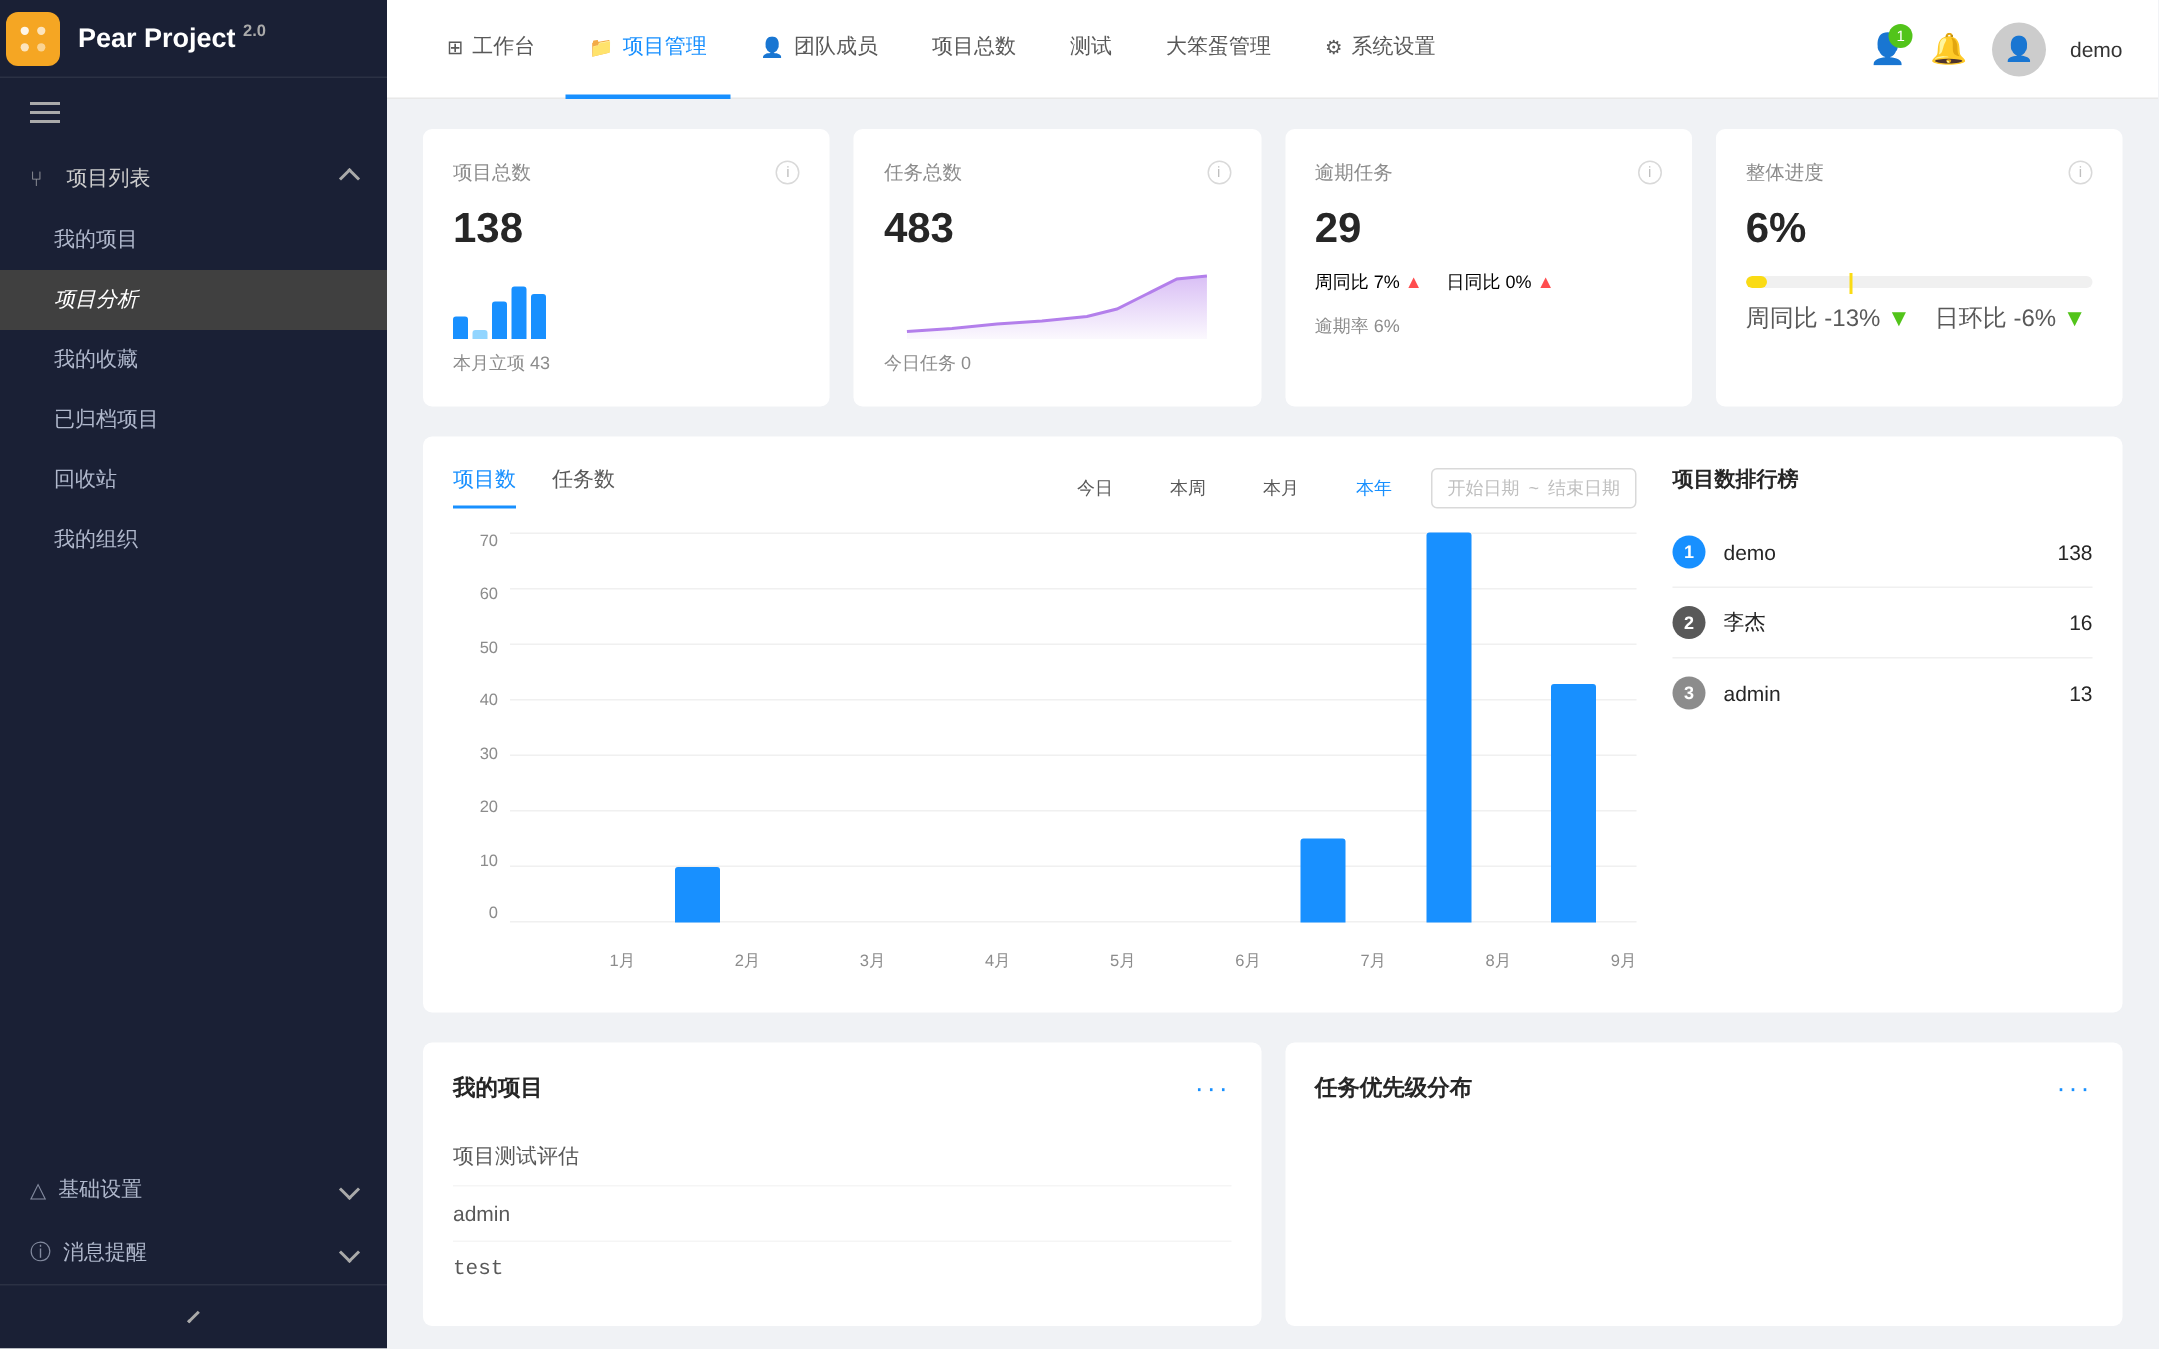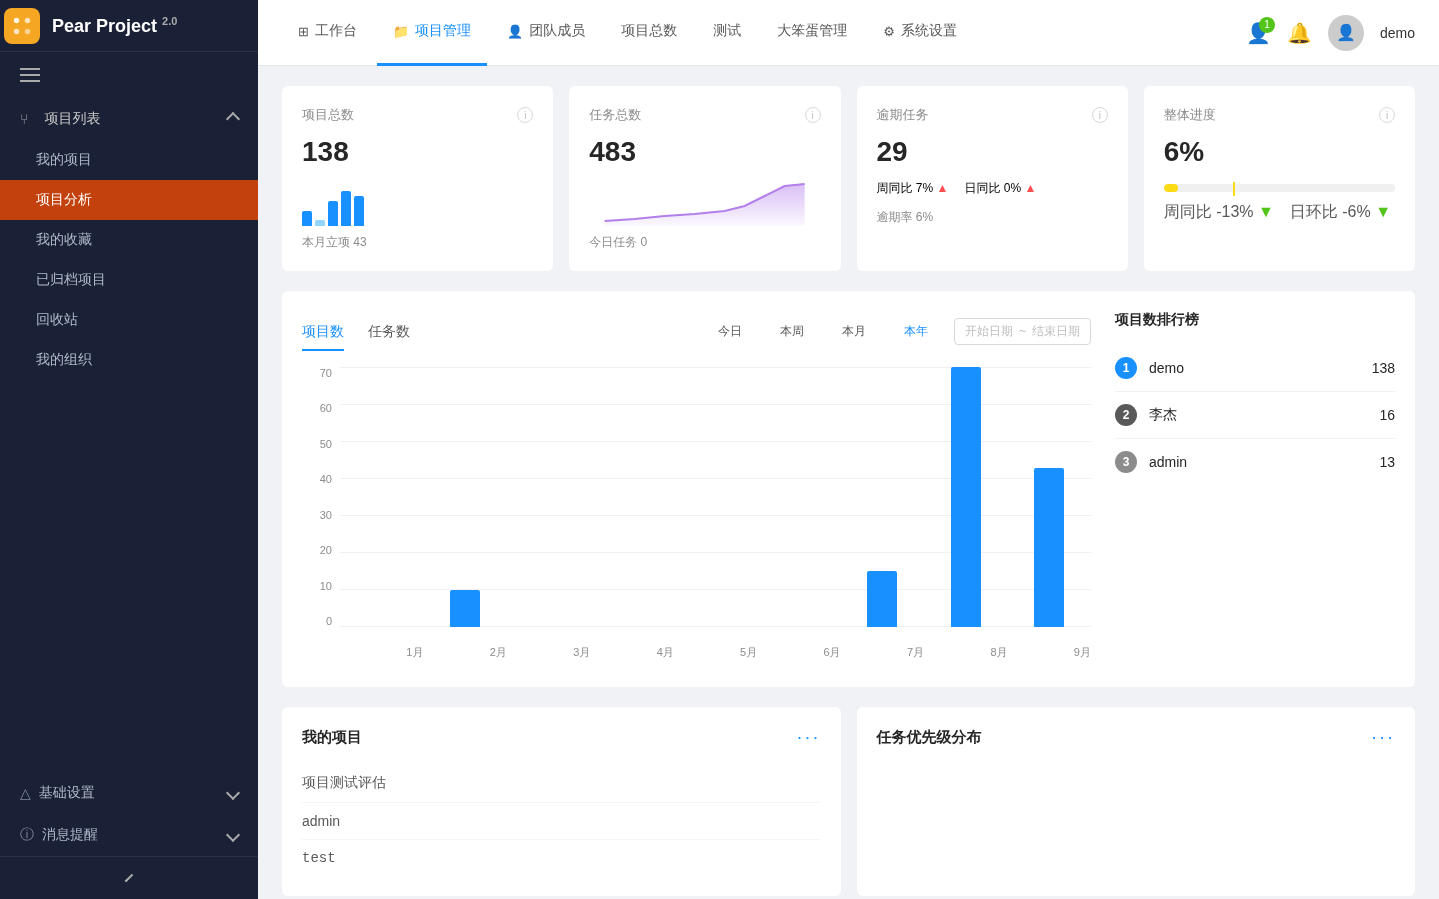--- a/index.html
+++ b/index.html
@@ -11,21 +11,21 @@
     .logo-icon { width: 36px; height: 36px; background: #f5a623; border-radius: 8px; display: flex; align-items: center; justify-content: center; }
     .logo-icon svg { width: 22px; height: 22px; }
     .logo-text { font-size: 18px; font-weight: 600; color: #fff; }
     .logo-text sup { font-size: 11px; color: #aaa; }
     .sidebar-menu-icon { padding: 12px 20px; cursor: pointer; }
     .sidebar-menu-icon span { display: block; width: 20px; height: 2px; background: #aaa; margin: 4px 0; }
     .sidebar-section { padding: 0; }
     .sidebar-section-header { display: flex; align-items: center; justify-content: space-between; padding: 12px 20px; cursor: pointer; color: #ccc; font-size: 14px; }
     .sidebar-section-header .section-icon { margin-right: 8px; opacity: 0.7; }
     .sidebar-item { padding: 11px 20px 11px 36px; color: #b0b8cc; cursor: pointer; font-size: 14px; transition: background 0.2s; }
-    .sidebar-item.active { background: #c2410c; color: #fff; border-radius: 0; }
+    .sidebar-item.active { background: #404040; color: #fff; border-radius: 0; font-style: italic; }
     .sidebar-bottom-item { display: flex; align-items: center; justify-content: space-between; padding: 12px 0; color: #b0b8cc; cursor: pointer; font-size: 14px; }
     .chevron-down { display: inline-block; width: 10px; height: 10px; border-right: 2px solid #aaa; border-bottom: 2px solid #aaa; transform: rotate(45deg); }
     .chevron-left { display: inline-block; width: 10px; height: 10px; border-left: 2px solid #aaa; border-bottom: 2px solid #aaa; transform: rotate(45deg); }
     .chevron-up { display: inline-block; width: 10px; height: 10px; border-right: 2px solid #aaa; border-top: 2px solid #aaa; transform: rotate(-45deg); }
 
     
     .main { flex: 1; display: flex; flex-direction: column; overflow: hidden; }
 
     
     .header { height: 66px; background: #fff; display: flex; align-items: center; padding: 0 24px; border-bottom: 1px solid #e8e8e8; flex-shrink: 0; }
@@ -53,21 +53,21 @@
     .trend-down { color: #52c41a; }
     .progress-bar-wrapper { margin: 16px 0 8px; }
     .progress-bar-track { height: 8px; background: #f0f0f0; border-radius: 4px; overflow: hidden; position: relative; }
     .progress-bar-fill { height: 100%; background: #fadb14; border-radius: 4px; position: relative; }
     .stat-trend-row { display: flex; gap: 16px; font-size: 16px; color: #595959; }
 
     
     .chart-section { background: #fff; border-radius: 6px; padding: 20px; margin-bottom: 20px; display: flex; gap: 24px; }
     .chart-main { flex: 1; }
     .chart-sidebar { width: 280px; flex-shrink: 0; }
-    .chart-tabs { display: flex; gap: 24px; margin-bottom: 16px; align-items: center; margin-top: 12px; }
+    .chart-tabs { display: flex; gap: 24px; margin-bottom: 16px; align-items: center; }
     .chart-tab { font-size: 14px; color: #595959; cursor: pointer; padding-bottom: 8px; border-bottom: 2px solid transparent; }
     .chart-tab.active { color: #1890ff; border-bottom: 2px solid #1890ff; }
     .chart-filters { display: flex; gap: 14px; align-items: center; margin-left: auto; }
     .chart-filter-btn { padding: 4px 12px; font-size: 12px; color: #595959; cursor: pointer; border-radius: 2px; }
     .chart-filter-btn.active { color: #1890ff; }
     .date-range { display: flex; align-items: center; gap: 6px; border: 1px solid #d9d9d9; border-radius: 4px; padding: 4px 10px; font-size: 12px; color: #bfbfbf; cursor: pointer; }
     .bar-chart { position: relative; height: 300px; }
     .y-label { font-size: 11px; color: #8c8c8c; text-align: right; width: 30px; }
     .grid-line { position: absolute; left: 0; right: 0; height: 1px; background: #f0f0f0; }
     .bar-group { flex: 1; display: flex; justify-content: center; align-items: flex-end; position: relative; }

